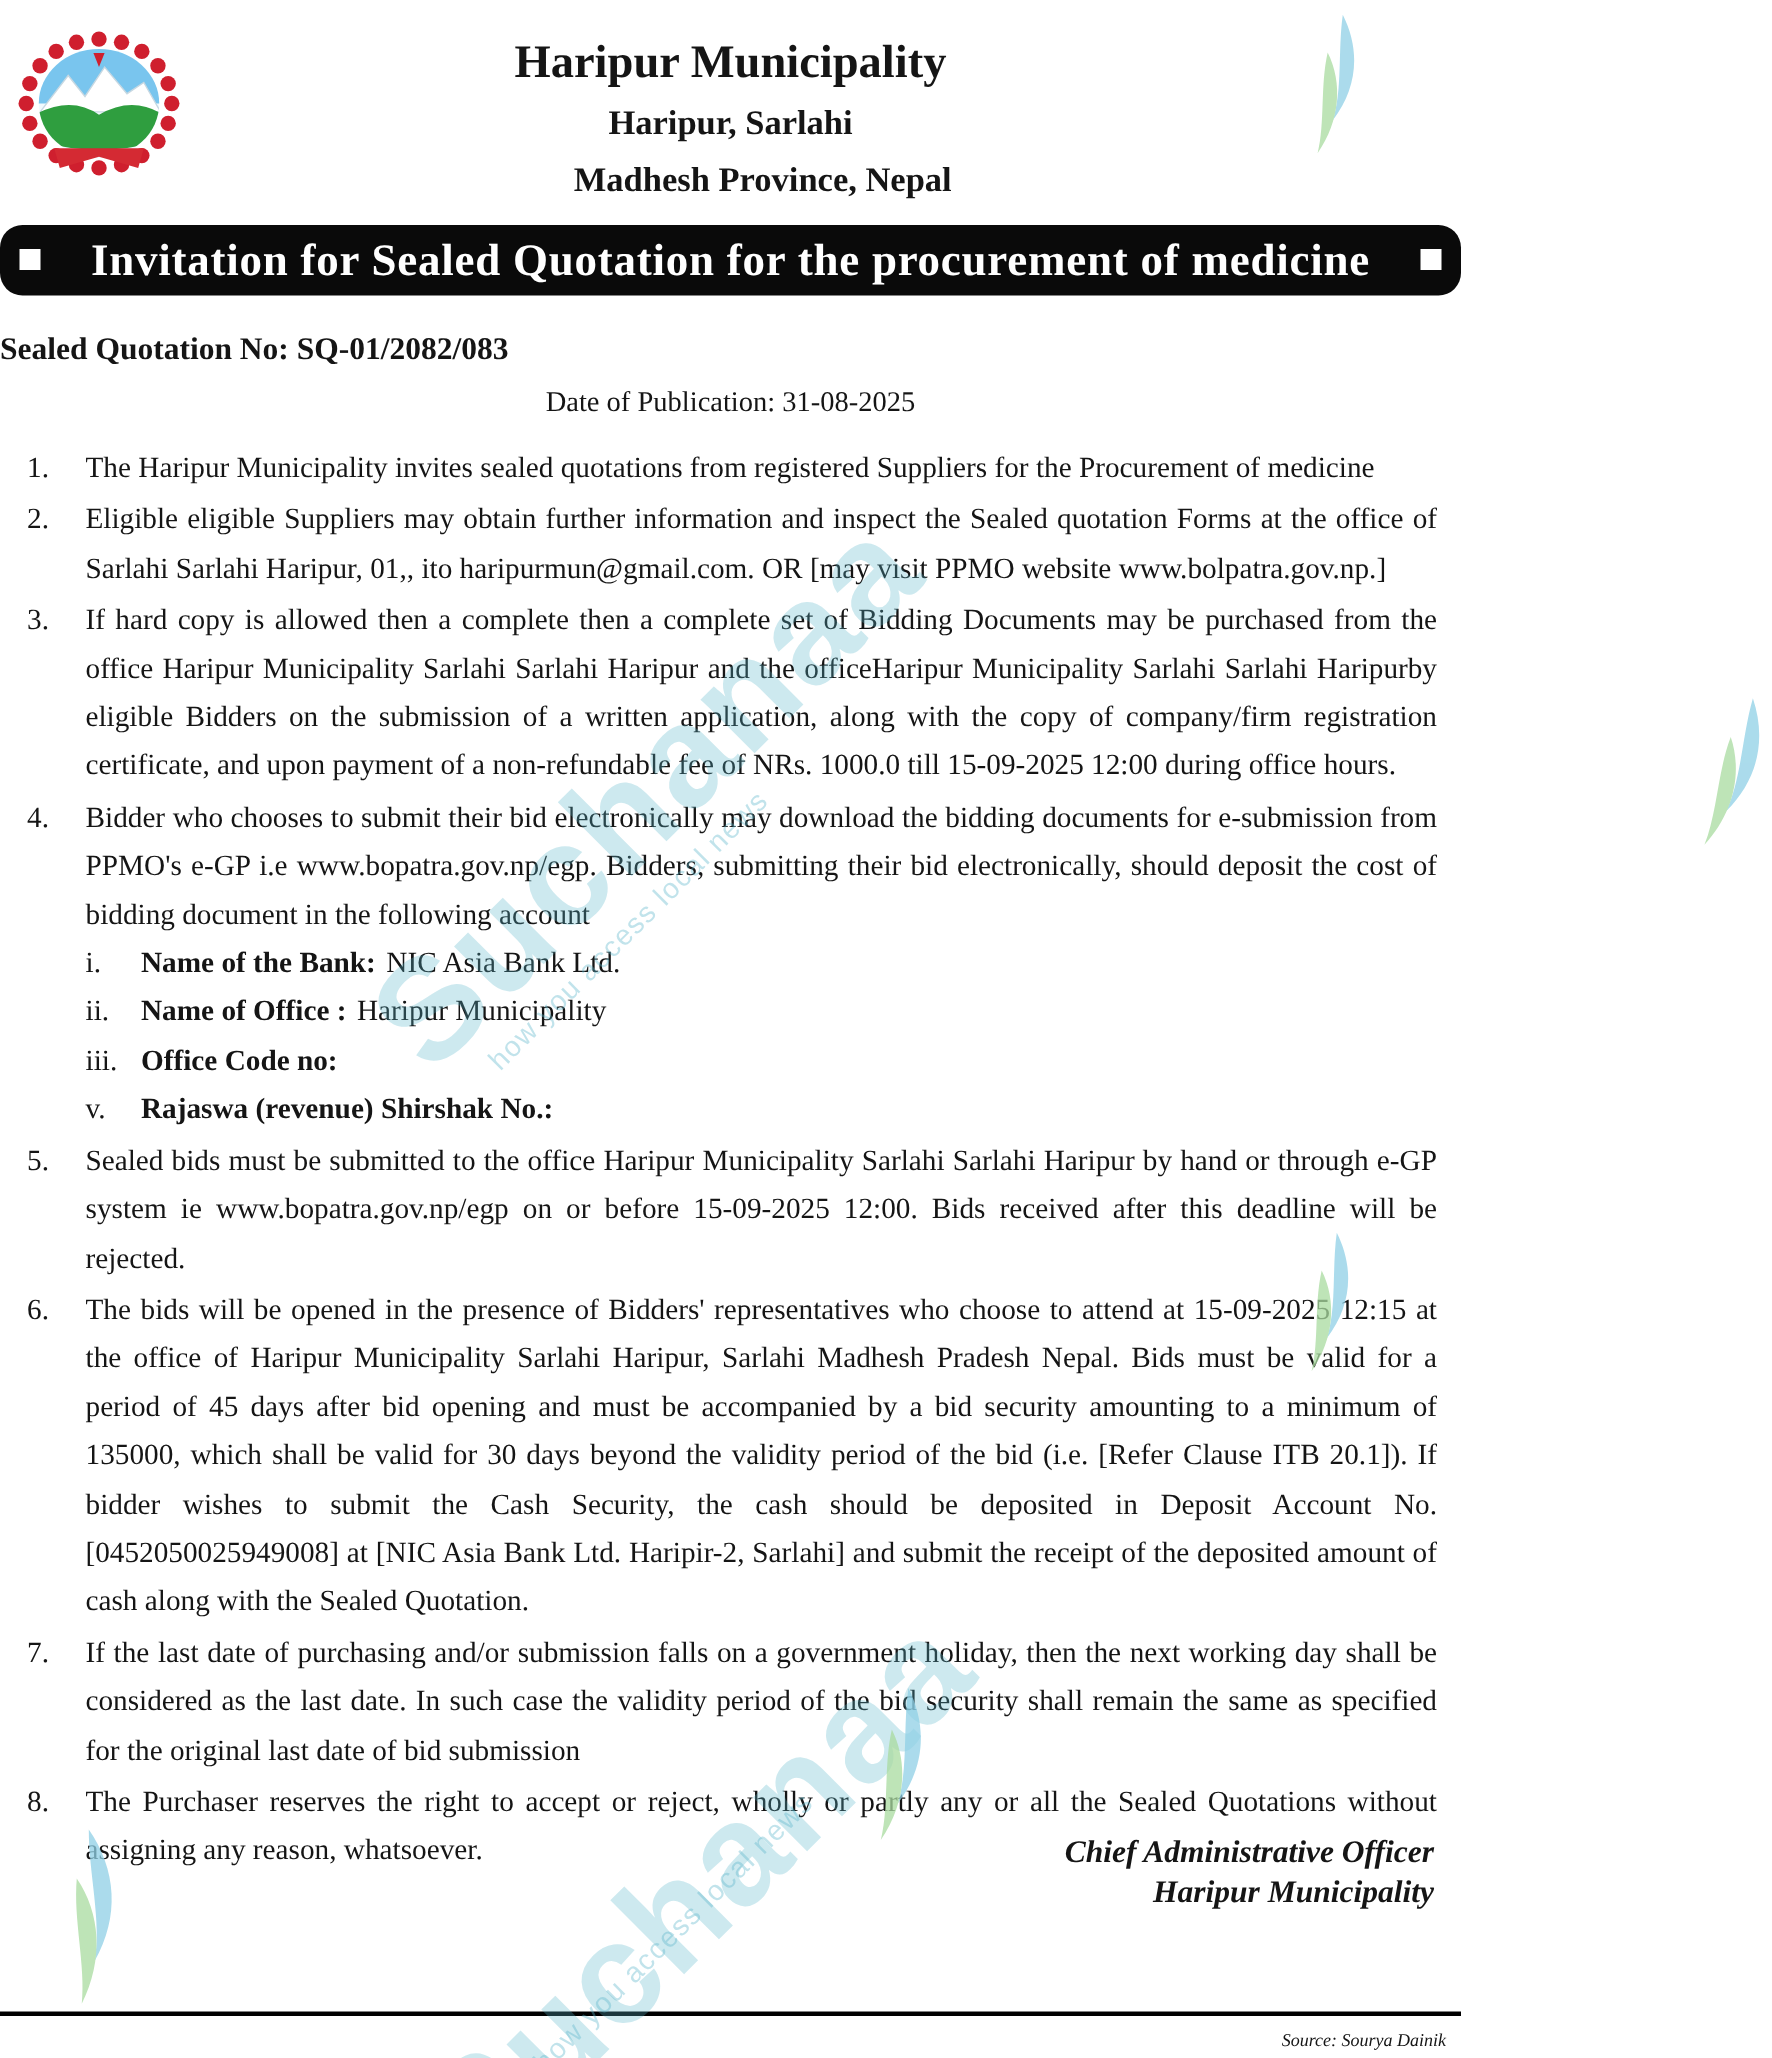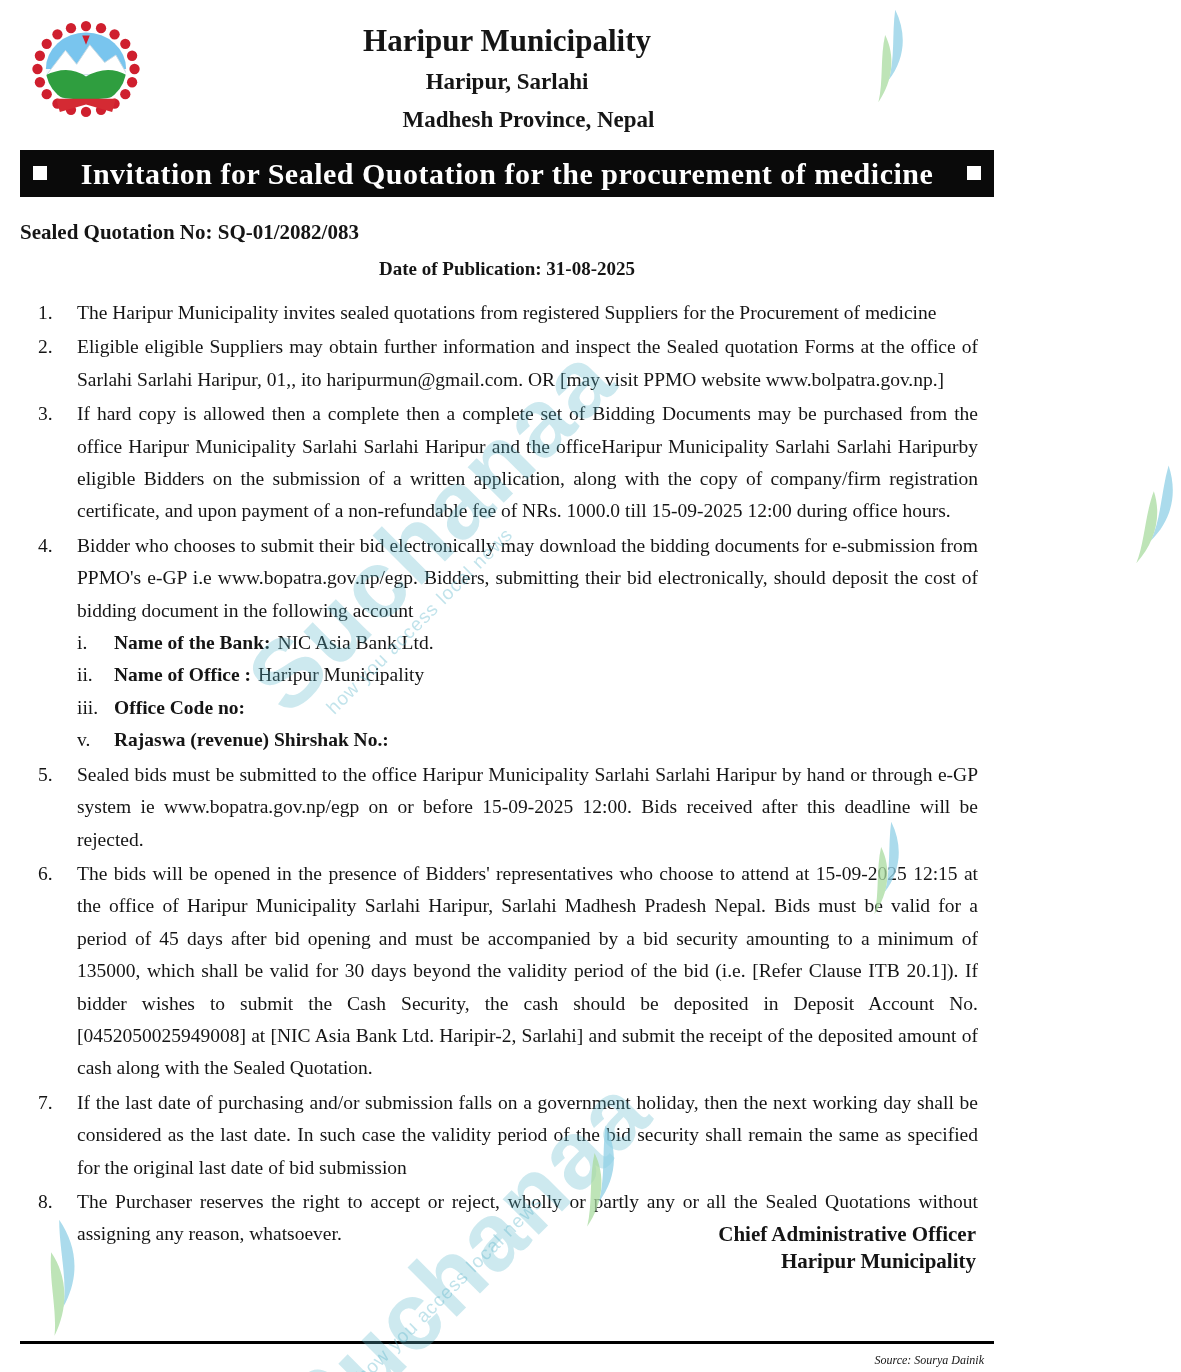--- a/index.html
+++ b/index.html
@@ -5,59 +5,59 @@
   * { box-sizing: border-box; }
   html, body { margin: 0; padding: 0; }
   body {
     width: 1181px; height: 1372px;
     background: #ffffff;
     font-family: "Liberation Serif", serif;
     color: #151515;
     position: relative;
     overflow: hidden;
   }
-  .page { position: relative; width: 974px; height: 1372px; z-index: 1; margin-left: 20px; }
+  .page { position: relative; width: 974px; height: 1372px; z-index: 1; }
 
   
   .doc-header { position: relative; text-align: center; padding-top: 22px; }
   .logo { position: absolute; left: 10px; top: 20px; width: 112px; height: 98px; }
   .logo svg { width: 100%; height: 100%; }
   .h-muni   { font-size: 31px; font-weight: bold; line-height: 38px; }
   .h-office { font-size: 32px; font-weight: bold; line-height: 44px; margin-top: 4px; }
   .h-loc    { font-size: 23px; font-weight: bold; line-height: 32px; margin-top: 6px; }
   .h-prov   { font-size: 23px; font-weight: bold; line-height: 32px; margin-top: 6px; padding-left: 43px; }
 
   
   .banner {
     margin-top: 14px; height: 47px;
     background: #0a0a0a; color: #ffffff;
-    display: flex; align-items: center; position: relative;
+    display: flex; align-items: center; position: relative; border-radius: 15px;
   }
   .banner-title { flex: 1; text-align: center; font-size: 30px; font-weight: bold; letter-spacing: 0.5px; }
   .sq { position: absolute; width: 14px; height: 14px; background: #ffffff; top: 16px; }
   .sq.left { left: 13px; } .sq.right { right: 13px; }
 
   
   .quot-no  { text-align: left; font-size: 21px; font-weight: bold; margin-top: 22px; line-height: 26px; }
-  .pub-date { text-align: center; font-size: 19px; font-weight: bold; margin-top: 12px; line-height: 24px; }
+  .pub-date { text-align: center; font-size: 19px; font-weight: normal; margin-top: 12px; line-height: 24px; }
 
   
   .items { margin-top: 16px; padding: 0 16px 0 18px; font-size: 19.5px; }
   .item { display: flex; margin-top: 2px; }
   .item .num { flex: none; width: 39px; line-height: 32.4px; }
   .item .txt { flex: 1; text-align: justify; line-height: 32.4px; }
 
   .subitems { padding-left: 39px; }
   .subitem { display: flex; line-height: 32.4px; }
   .subitem .snum { flex: none; width: 37px; }
   .subitem .slabel { font-weight: bold; margin-right: 7px; white-space: nowrap; }
   .subitem .sval { }
 
   
-  .signature { margin-top: -30px; padding-right: 18px; text-align: right; font-weight: bold; font-size: 21px; line-height: 27px; }
+  .signature { margin-top: -30px; padding-right: 18px; text-align: right; font-weight: bold; font-style: italic; font-size: 21px; line-height: 27px; }
 
   
   .footer-rule { position: absolute; left: 0; bottom: 28px; width: 100%; height: 3px; background: #000; }
   .source { position: absolute; right: 10px; bottom: 4px; font-style: italic; font-size: 12px; }
 
   
   .wm-layer { position: absolute; inset: 0; z-index: 2; pointer-events: none; }
   .wm-text {
     position: absolute;
     font-family: "Liberation Sans", sans-serif;

